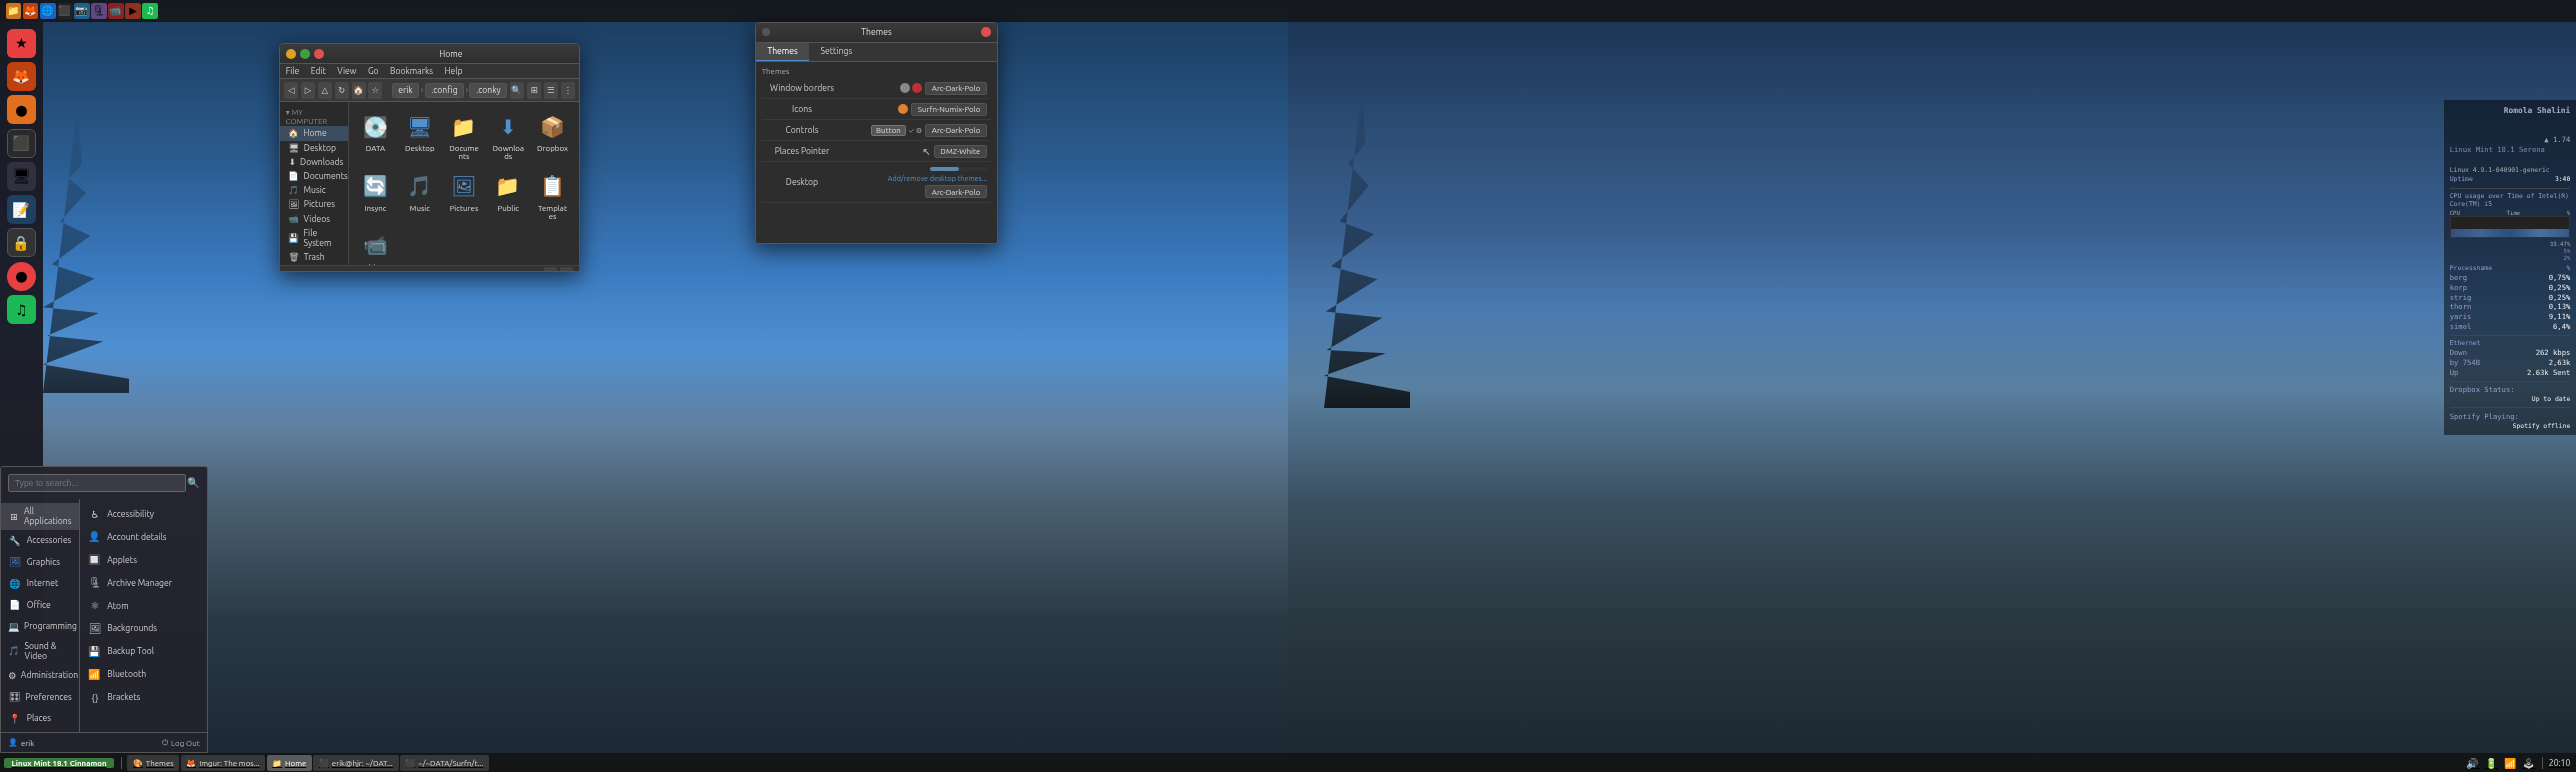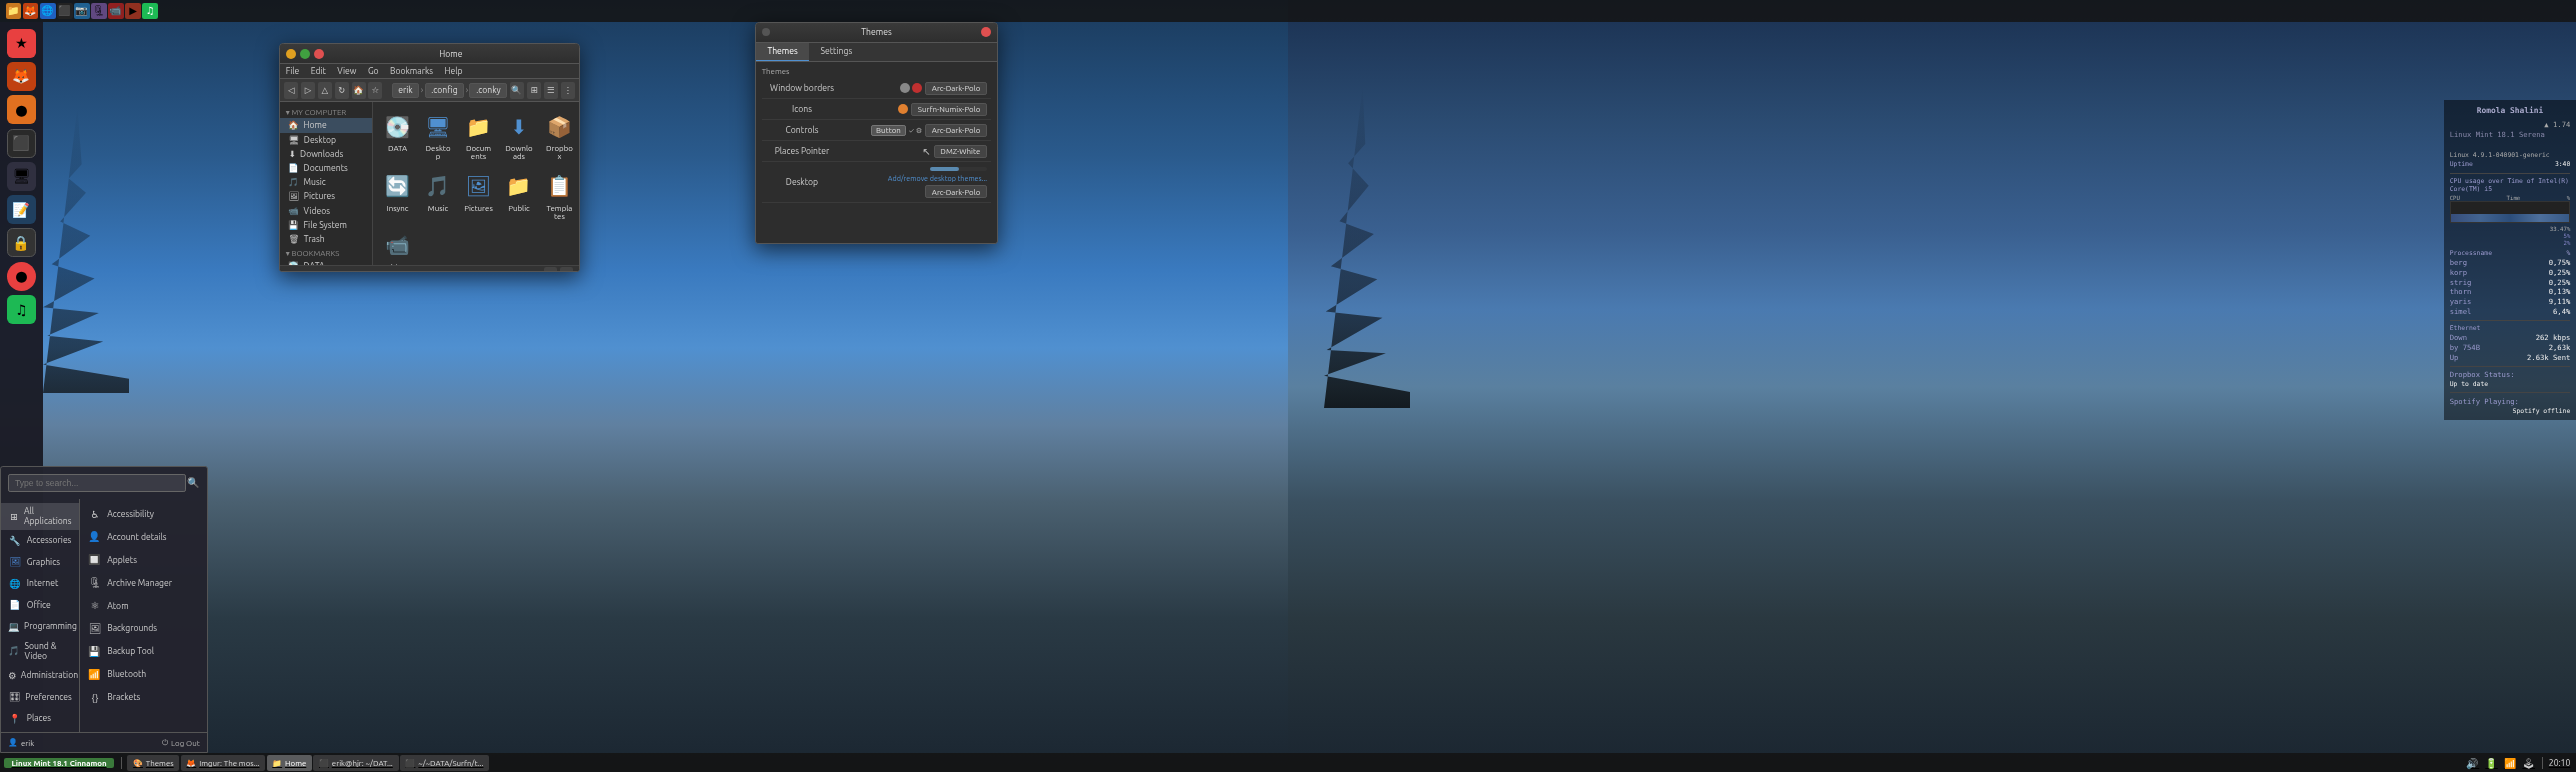--- a/index.html
+++ b/index.html
@@ -363,21 +363,21 @@
       font-size: 8.6px;
       cursor: pointer;
     }
 
     .file-manager-body {
       display: flex;
       height: calc(100% - 64px);
     }
 
     .file-sidebar {
-      width: 93px;
+      width: 69px;
       background: #2a2a2a;
       border-right: 0.7px solid #444;
       overflow-y: auto;
       padding: 2.9px 0;
     }
 
     .file-sidebar-section {
       padding: 2.9px 5.7px 1.4px;
       color: #888;
       font-size: 7.9px;
@@ -538,22 +538,22 @@
       font-size: 7.2px;
       padding: 5.7px;
       z-index: 50;
       font-family: monospace;
     }
 
     .conky-title {
       color: #aac;
       font-size: 7.9px;
       font-weight: bold;
-      margin-bottom: 5px;
-      text-align: center;
+      margin-bottom: 20px;
+      text-align: right;
     }
 
     .conky-subtitle {
       color: #88a;
       font-size: 7.2px;
       margin-bottom: 12px;
     }
 
     .conky-line {
       display: flex;
@@ -1014,21 +1014,21 @@
     <div class="conky-line">
       <span class="label">Up</span>
       <span class="value">2.63k Sent</span>
     </div>
   </div>
 
   <div class="conky-section">
     <div class="conky-line">
       <span class="label">Dropbox Status:</span>
     </div>
-    <div style="color:#eee;font-size:6.4px;">Up to date</div>
+    <div style="color:#eee;font-size:6.4px;text-align:right;">Up to date</div>
   </div>
 
   <div class="conky-section">
     <div class="conky-line">
       <span class="label">Spotify Playing:</span>
     </div>
     <div style="color:#eee;font-size:6.4px;text-align:right;">Spotify offline</div>
   </div>
 </div>
 

